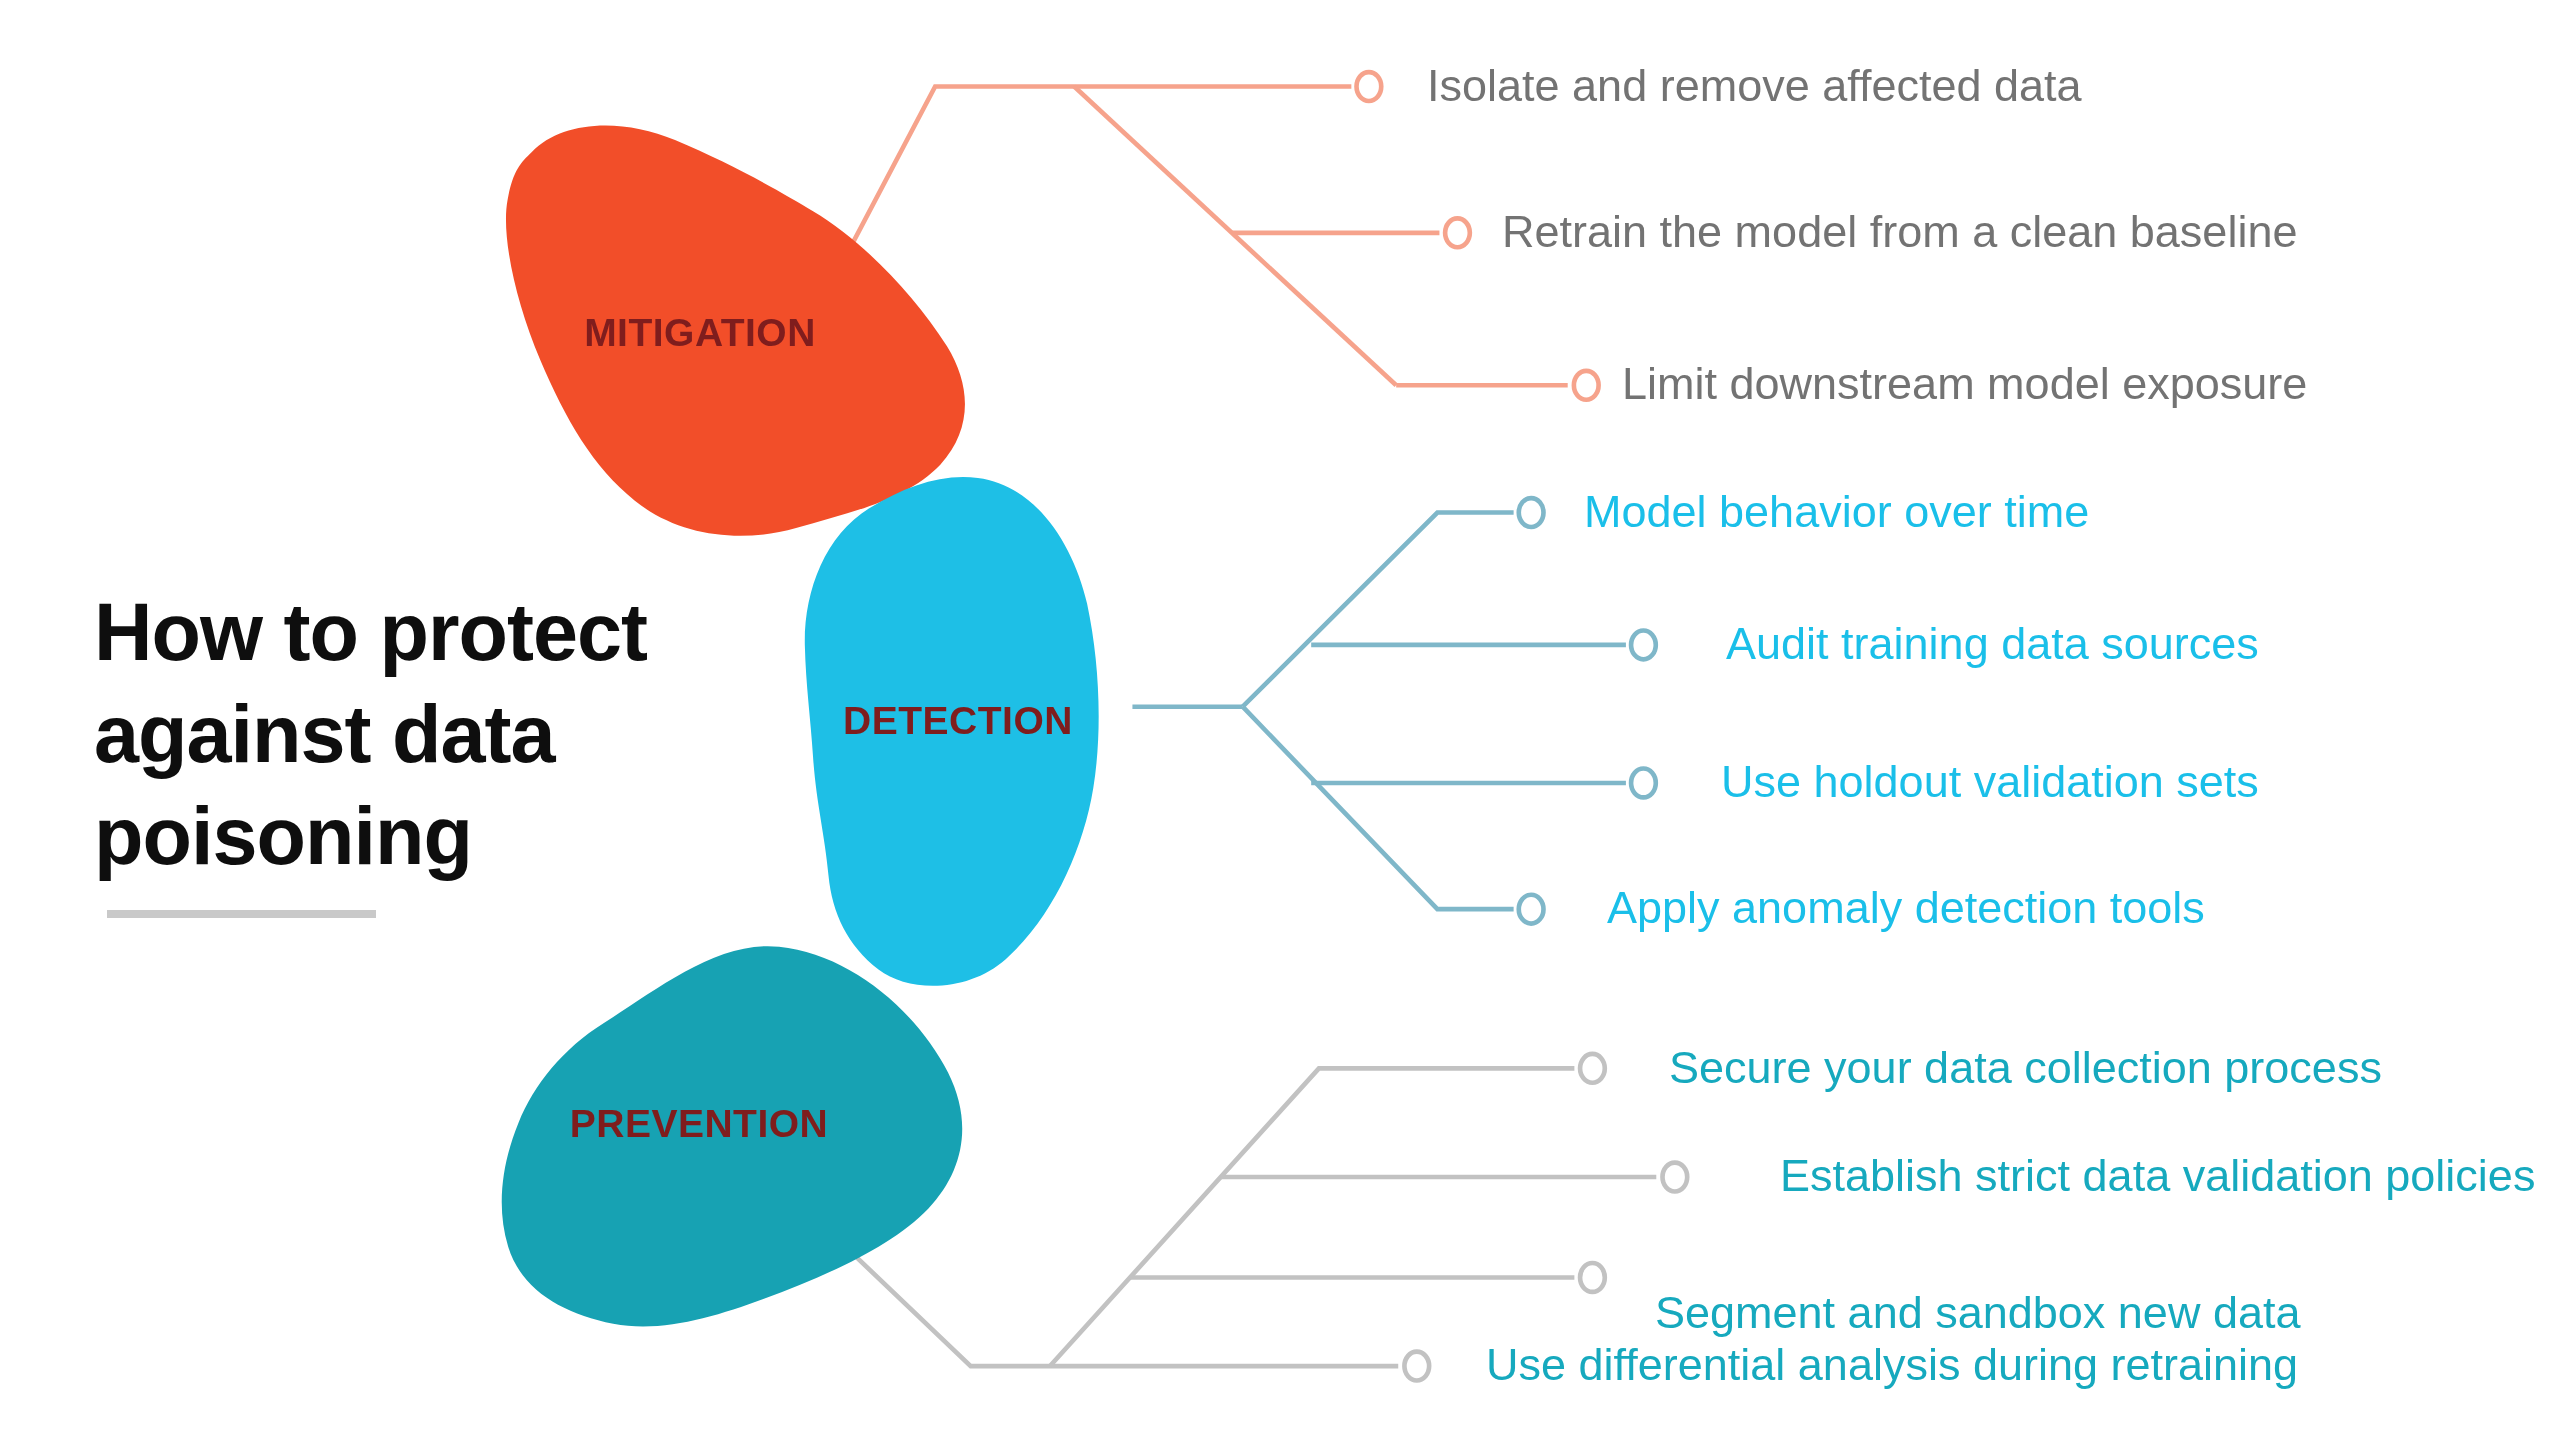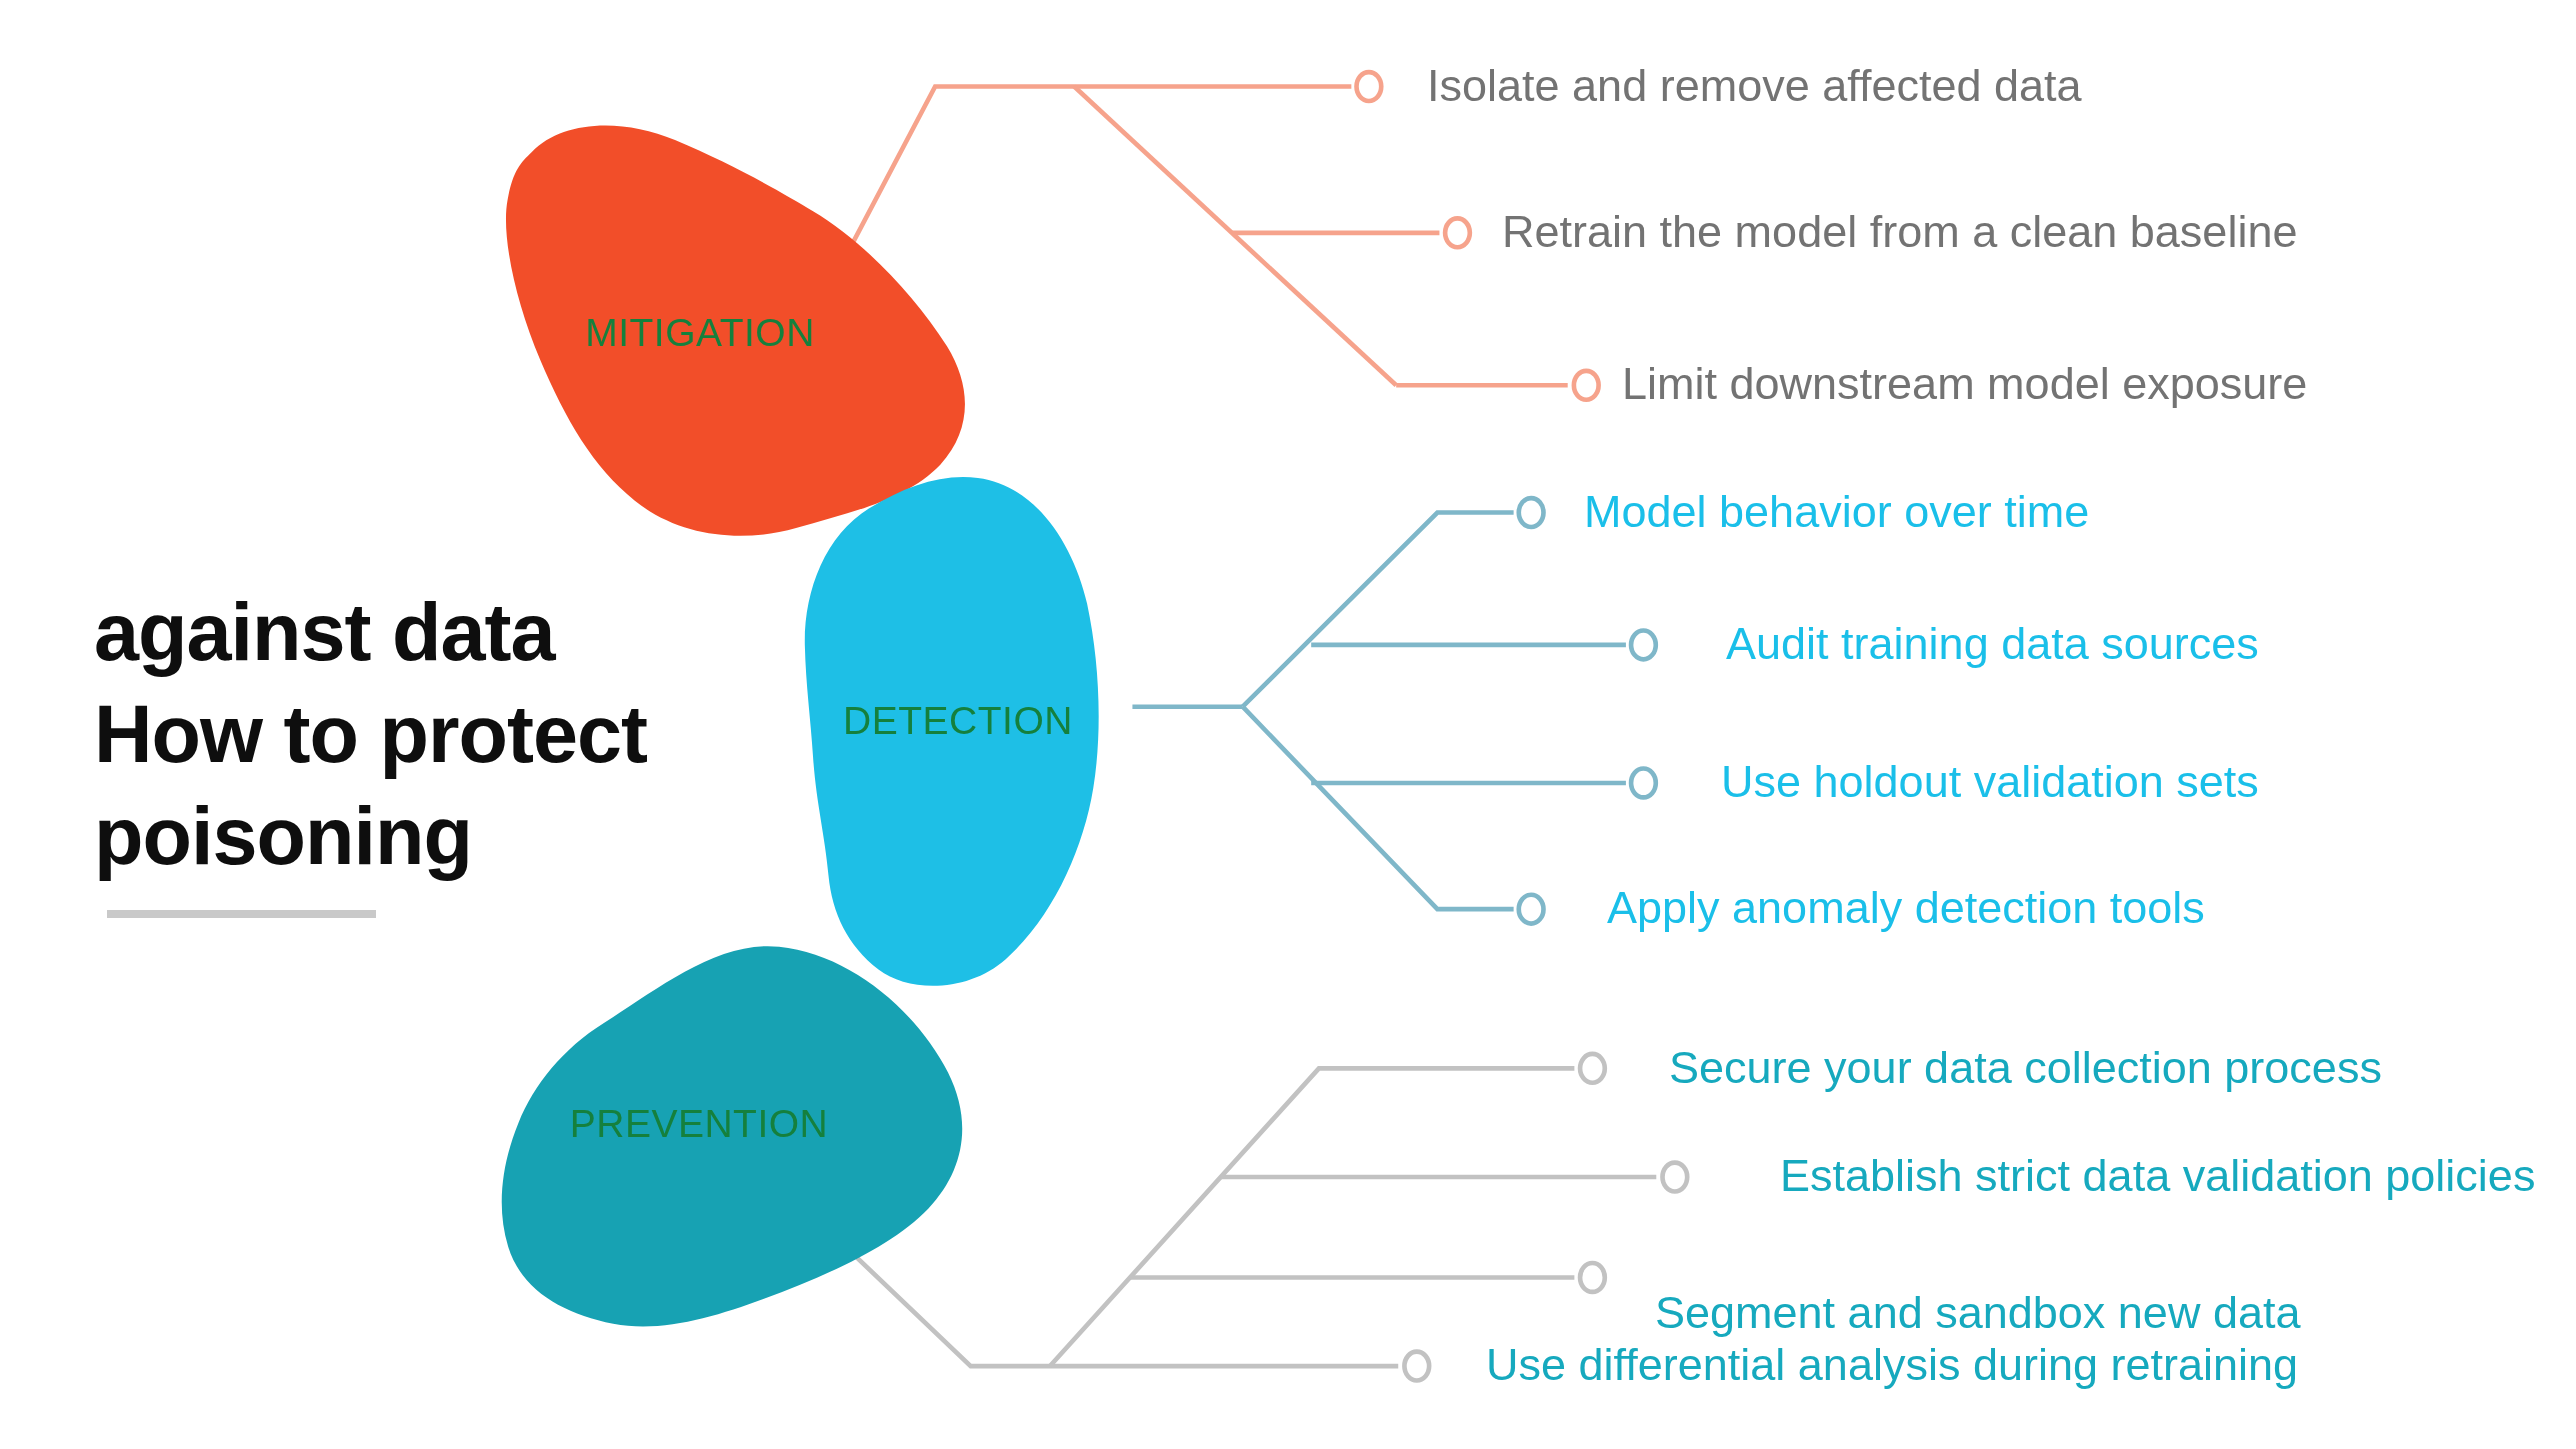--- a/index.html
+++ b/index.html
@@ -38,22 +38,22 @@
     position: absolute;
     left: 107px;
     top: 910px;
     width: 269px;
     height: 7.7px;
     background: #C9C9C9;
   }
   .blob-label {
     position: absolute;
     transform: translate(-50%, -50%);
-    color: #15803d;
-    font-weight: 400;
+    color: #7f1d1d;
+    font-weight: 700;
     font-size: 39px;
     letter-spacing: 0.5px;
     white-space: nowrap;
     text-align: center;
   }
   #label-mitigation { left: 700px; top: 333px; }
   #label-detection  { left: 958px; top: 721px; }
   #label-prevention { left: 699px; top: 1124px; }
   .item {
     position: absolute;
@@ -114,22 +114,22 @@
     </g>
     <g fill="#ffffff" stroke="#C2C2C2" stroke-width="9">
       <ellipse cx="3091" cy="2074" rx="24" ry="28"></ellipse>
       <ellipse cx="3251" cy="2285" rx="24" ry="28"></ellipse>
       <ellipse cx="3091" cy="2480" rx="24" ry="28"></ellipse>
       <ellipse cx="2750" cy="2652" rx="24" ry="28"></ellipse>
     </g>
   </svg>
 
   <div class="title">
+    <div>How to protect</div>
     <div>against data</div>
-    <div>How to protect</div>
     <div>poisoning</div>
   </div>
   <div class="title-rule"></div>
 
   <div class="blob-label" id="label-mitigation">MITIGATION</div>
   <div class="blob-label" id="label-detection">DETECTION</div>
   <div class="blob-label" id="label-prevention">PREVENTION</div>
 
   <div class="item item-m" style="left:1427px; top:87px;">Isolate and remove affected data</div>
   <div class="item item-m" style="left:1502px; top:233px;">Retrain the model from a clean baseline</div>

